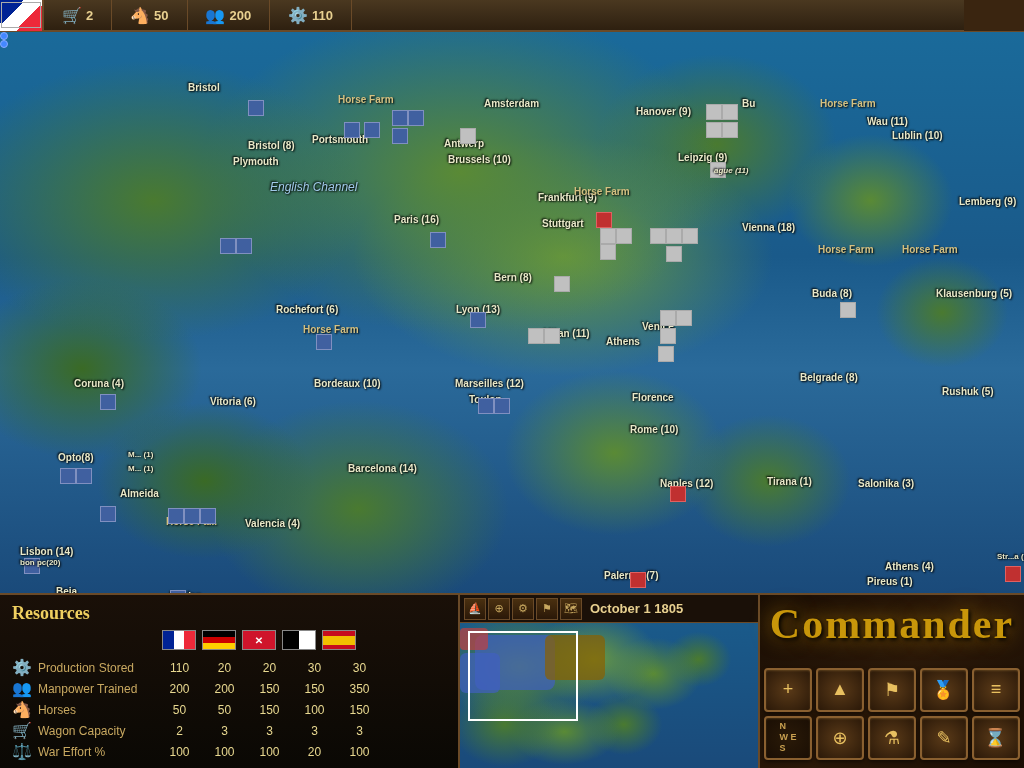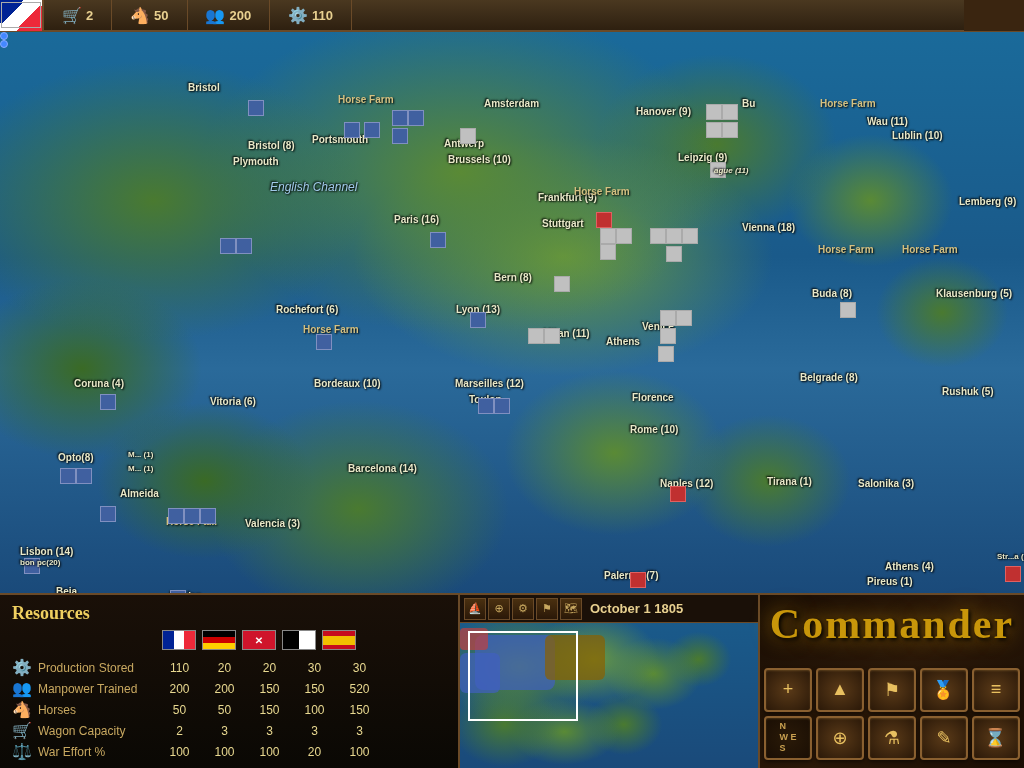--- a/index.html
+++ b/index.html
@@ -339,21 +339,21 @@
     <div class="map-label" style="left:494px; top:240px;">Bern (8)</div>
     <div class="map-label" style="left:456px; top:272px;">Lyon (13)</div>
     <div class="map-label" style="left:544px; top:296px;">Milan (11)</div>
     <div class="map-label" style="left:606px; top:304px;">Athens</div>
     <div class="map-label" style="left:642px; top:289px;">Venice</div>
     <div class="map-label" style="left:276px; top:272px;">Rochefort (6)</div>
     <div class="map-label" style="left:314px; top:346px;">Bordeaux (10)</div>
     <div class="map-label" style="left:455px; top:346px;">Marseilles (12)</div>
     <div class="map-label" style="left:469px; top:362px;">Toulon</div>
     <div class="map-label" style="left:348px; top:431px;">Barcelona (14)</div>
-    <div class="map-label" style="left:245px; top:486px;">Valencia (3)</div>
+    <div class="map-label" style="left:245px; top:486px;">Valencia (4)</div>
     <div class="map-label" style="left:210px; top:364px;">Vitoria (6)</div>
     <div class="map-label" style="left:74px; top:346px;">Coruna (4)</div>
     <div class="map-label" style="left:120px; top:456px;">Almeida</div>
     <div class="map-label" style="left:20px; top:514px;">Lisbon (14)</div>
     <div class="map-label" style="left:170px; top:539px;margin-top:20px;">Baylen</div>
 
     <div class="map-label" style="left:56px; top:554px;">Beja</div>
     <div class="map-label" style="left:610px; top:360px;padding-left:22px;">Florence</div>
     <div class="map-label" style="left:630px; top:392px;">Rome (10)</div>
     <div class="map-label" style="left:660px; top:446px;">Naples (12)</div>
@@ -475,21 +475,21 @@
     <div class="res-row">
       <div class="res-row-label">
         <span style="font-size:16px;">👥</span>
         <span>Manpower Trained</span>
       </div>
       <div class="res-values">
         <span class="res-val">200</span>
         <span class="res-val">200</span>
         <span class="res-val">150</span>
         <span class="res-val">150</span>
-        <span class="res-val">520</span>
+        <span class="res-val">350</span>
       </div>
     </div>
     <div class="res-row">
       <div class="res-row-label">
         <span style="font-size:16px;">🐴</span>
         <span>Horses</span>
       </div>
       <div class="res-values">
         <span class="res-val">50</span>
         <span class="res-val">50</span>

